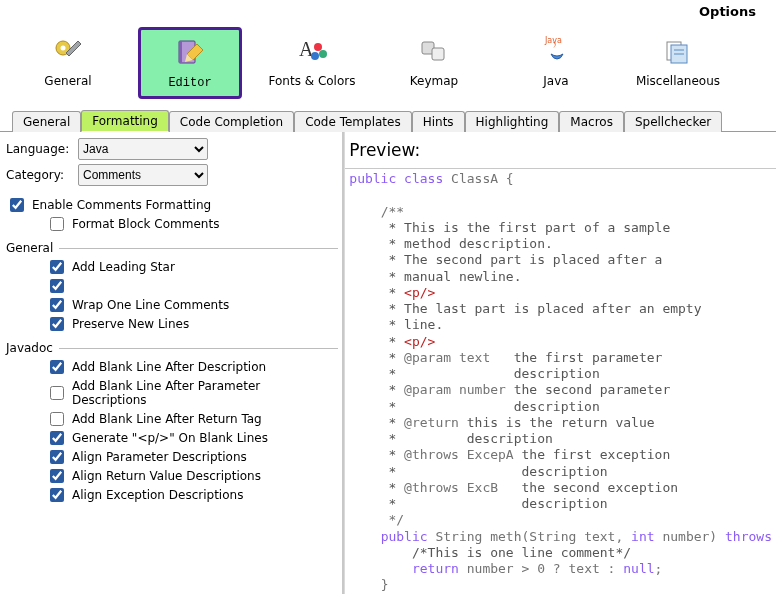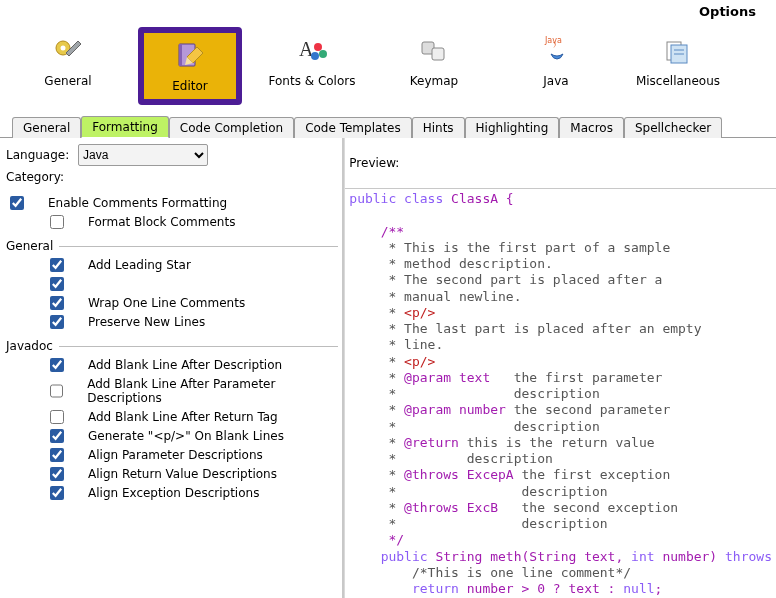--- a/index.html
+++ b/index.html
@@ -1,41 +1,41 @@
 <!DOCTYPE html>
 <html><head>
 <meta charset="utf-8">
 <style>
   * { box-sizing: border-box; margin: 0; padding: 0; }
   body { font-family: "DejaVu Sans", Tahoma, Arial, sans-serif; font-size: 12px; color: #000; background: #fff; width: 776px; }
   .titlebar { text-align: right; font-weight: bold; padding: 4px 20px 2px; font-size: 13px; }
   .toolbar { display: flex; gap: 18px; padding: 6px 16px 10px 16px; }
   .tool-item { display: flex; flex-direction: column; align-items: center; width: 104px; padding: 6px 4px; border-radius: 4px; cursor: pointer; border: 1px solid transparent; }
-  .tool-item.selected { background: #eab308; border: 6px solid #4c1d95; }
+  .tool-item.selected { background: #86efac; border: 3px solid #4c1d95; font-family: Liberation Mono, monospace; }
   .tool-item .icon { width: 34px; height: 34px; margin-bottom: 6px; display: flex; align-items: center; justify-content: center; }
   .tool-item .label { font-size: 12px; }
   .tabs { display: flex; padding: 0 12px; gap: 0; align-items: flex-end; }
   .tab { border: 1px solid #9a9a9a; border-bottom: none; padding: 3px 10px; font-size: 12px; background: #f1f1f1; position: relative; top: 1px; cursor: pointer; border-radius: 3px 3px 0 0; }
   .tab.selected { background: #bef264; border-bottom: 1px solid #fff; }
   .content { display: flex; border-top: 1px solid #9a9a9a; height: 463px; }
   .leftpane { width: 345px; padding: 6px 4px 6px 6px; overflow: hidden; }
   .row { display: flex; align-items: center; margin-bottom: 4px; }
   .row label { width: 72px; }
   select { width: 130px; font-size: 12px; height: 22px; background: #f3f3f3; border: 1px solid #9a9a9a; border-radius: 2px; }
   .grouphead { display: flex; align-items: center; margin: 10px 0 4px 0; }
   .grouphead .glabel { margin-right: 6px; white-space: nowrap; }
   .grouphead .rule { flex: 1; border-top: 1px solid #bcbcbc; }
-  .chk { display: flex; align-items: center; margin: 5px 0 5px 4px; gap: 24px; cursor: pointer; }
+  .chk { display: flex; align-items: center; margin: 5px 0 5px 4px; gap: 8px; cursor: pointer; }
   .chk input { width: 14px; height: 14px; accent-color: #2a5ba1; cursor: pointer; }
   .indent { margin-left: 16px; padding-left: 28px; }
   .divider { width: 2px; background: #c8c8c8; cursor: col-resize; }
   .rightpane { flex: 1; display: flex; flex-direction: column; border-left: 1px solid #dadada; }
-  .preview-label { padding: 18px 4px; border-bottom: 1px solid #c8c8c8; font-size: 12px; }
+  .preview-label { padding: 8px 4px; border-bottom: 1px solid #c8c8c8; font-size: 17px; }
   .code { flex: 1; font-family: "DejaVu Sans Mono", Consolas, monospace; font-size: 13px; line-height: 1.25; white-space: pre; color: #555; padding: 2px 4px; overflow: hidden; }
-  .code b { color: #a21caf; font-weight: normal; }
+  .code b { color: #737373; font-weight: normal; }
   .code .kw { color: #8b5cf6; }
   .code .tag { color: #c02020; }
 </style>
 </head>
 <body>
 
 <div class="titlebar">Options</div>
 
 <div class="toolbar">
   <div class="tool-item">
@@ -114,20 +114,21 @@
 </div>
 
 <div class="content">
   <div class="leftpane">
     <div class="row">
       <label>Language:</label>
       <select><option>Java</option></select>
     </div>
     <div class="row">
       <label>Category:</label>
+      <select><option>Comments</option></select>
     </div>
 
     <label class="chk" style="margin-top:12px">
       <input type="checkbox" checked="" style="">
         <span>Enable Comments Formatting</span>
     </label>
     <label class="chk indent">
       <input type="checkbox" style="">
         <span>Format Block Comments</span>
     </label>

